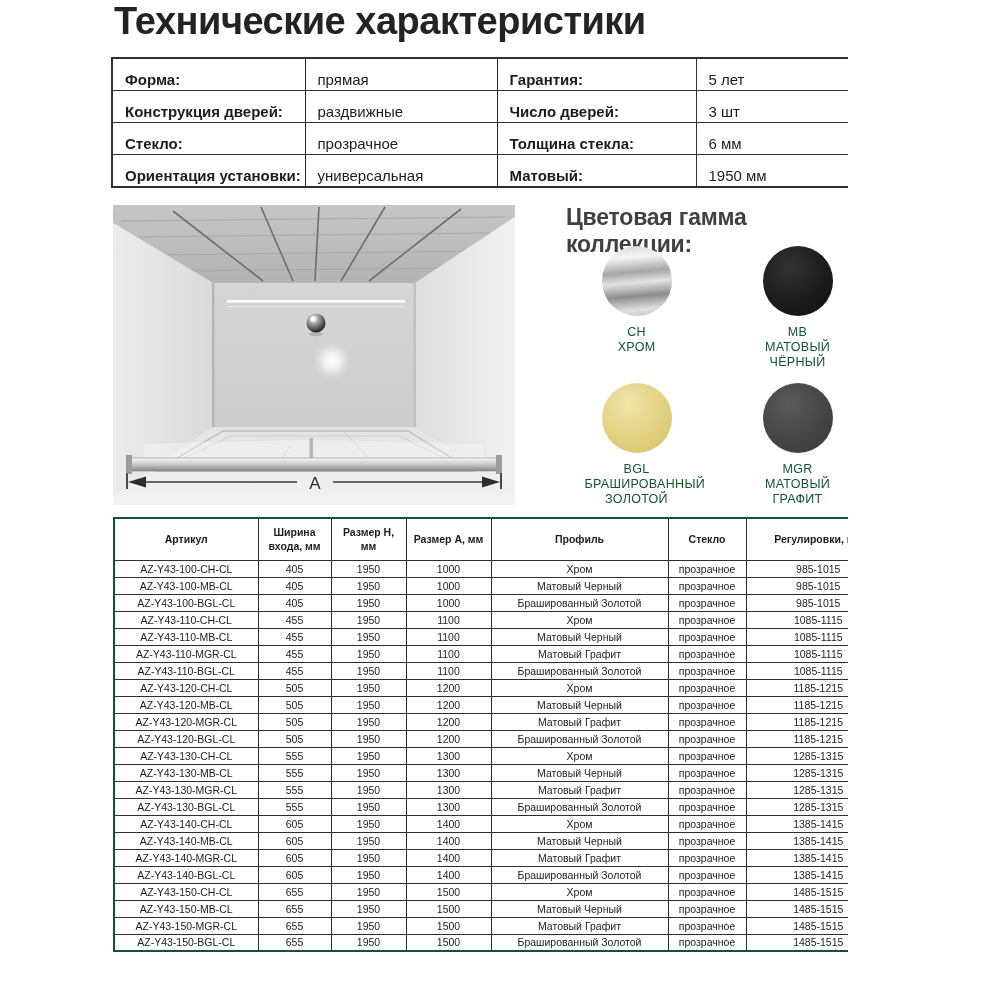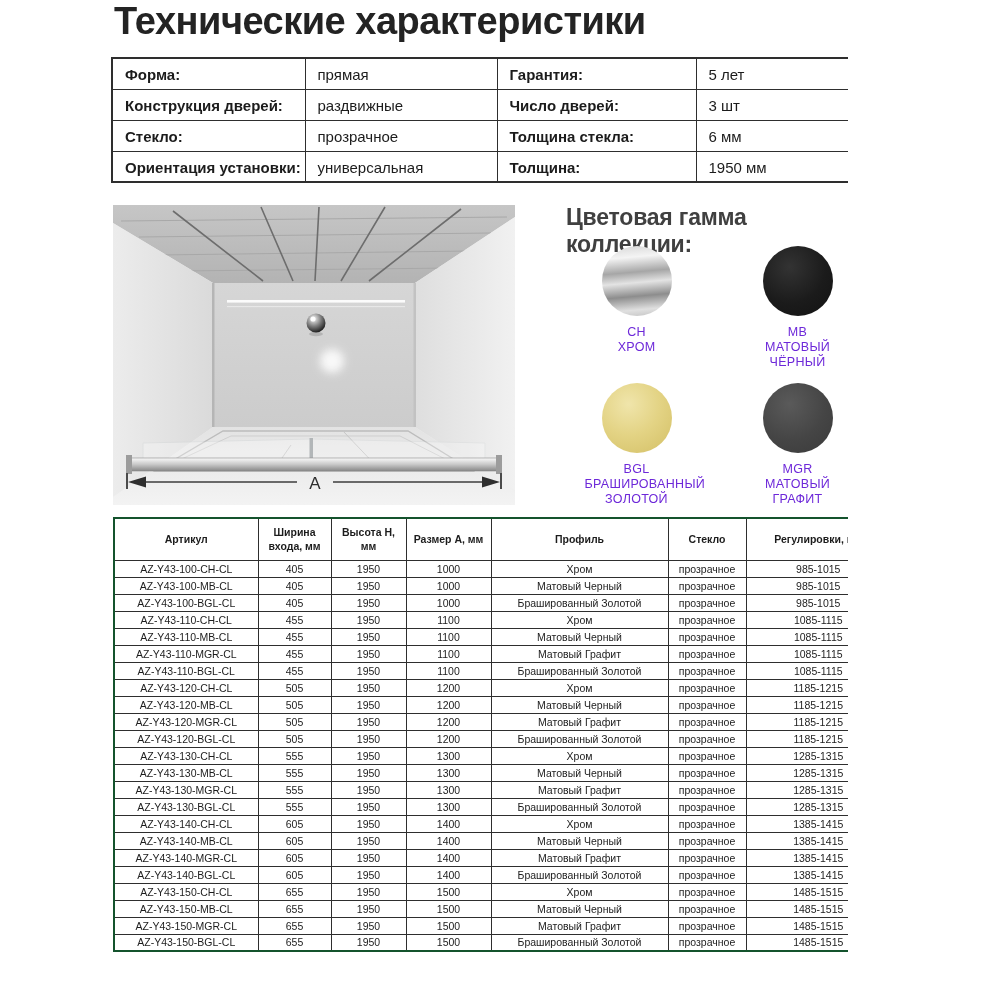--- a/index.html
+++ b/index.html
@@ -6,37 +6,37 @@
   html,body { background:#fff; }
   body { font-family:"Liberation Sans","DejaVu Sans",sans-serif; color:#1c1c1c; }
   .page { position:relative; width:848px; height:1000px; background:#ffffff; overflow:hidden; }
 
   .page-title { position:absolute; left:114px; top:0px; font-size:38px; font-weight:600;
                 letter-spacing:-0.5px; color:#232323; }
 
   
   table.specs { position:absolute; left:111px; top:57px; width:785px; border-collapse:collapse;
                 table-layout:fixed; }
-  table.specs td { border:1.6px solid #2e2e2e; height:31px; font-size:15px; padding:4px 4px 2px 12px;
+  table.specs td { border:1.6px solid #2e2e2e; height:31px; font-size:15px; padding:12px 4px 2px 12px;
                    vertical-align:middle; white-space:nowrap; overflow:hidden; }
   table.specs { border:2px solid #2e2e2e; }
   table.specs td.lbl { font-weight:bold; }
 
   
   .drawing { position:absolute; left:113px; top:205px; width:402px; height:300px; }
   .drawing svg { display:block; }
 
   
   .colors-heading { position:absolute; left:566px; top:204px; font-size:23px; font-weight:bold;
                     color:#404040; letter-spacing:-0.2px; }
   .swatches { position:absolute; left:556px; top:246px; width:322px; display:grid;
               grid-template-columns:161px 161px; row-gap:13px; justify-items:center; }
   .swatch { display:flex; flex-direction:column; align-items:center; text-align:center; }
   .swatch .circle { width:70px; height:70px; border-radius:50%; margin-bottom:9px; }
-  .swatch .code, .swatch .sname { font-size:12.5px; font-weight:500; color:#6d28d9;
+  .swatch .code, .swatch .sname { font-size:12.5px; font-weight:500; color:#14532d;
               line-height:1.2; letter-spacing:0.3px; }
   .swatch .sname { max-width:104px; }
   .circle.c-ch  { background:linear-gradient(175deg,#d6d6d6 0%,#f4f4f4 18%,#a6a6a6 38%,#e3e3e3 52%,#8d8d8d 70%,#e0e0e0 88%,#c2c2c2 100%); }
   .circle.c-mb  { background:radial-gradient(circle at 38% 30%, #333 0%, #1b1b1b 55%, #121212 100%); }
   .circle.c-bgl { background:radial-gradient(circle at 38% 30%, #f0e5ab 0%, #e3d384 48%, #d3bf65 100%); }
   .circle.c-mgr { background:radial-gradient(circle at 38% 30%, #5a5a5a 0%, #454545 55%, #3a3a3a 100%); }
 
   
   table.models { position:absolute; left:113px; top:517px; width:777px; border-collapse:collapse;
                  table-layout:fixed; border:2px solid #14532d; }
@@ -74,21 +74,21 @@
       </tr>
       <tr>
         <td class="lbl">Стекло:</td>
         <td class="val">прозрачное</td>
         <td class="lbl">Толщина стекла:</td>
         <td class="val">6 мм</td>
       </tr>
       <tr>
         <td class="lbl">Ориентация установки:</td>
         <td class="val">универсальная</td>
-        <td class="lbl">Толщина:</td>
+        <td class="lbl">Матовый:</td>
         <td class="val">1950 мм</td>
       </tr>
     </tbody>
   </table>
 
   <div class="drawing">
     <svg width="402" height="300" viewBox="0 0 402 300">
       <defs>
         <linearGradient id="ceilG" x1="0" y1="0" x2="0" y2="1">
           <stop offset="0" stop-color="#c6c6c6"></stop>
@@ -200,21 +200,21 @@
         <col style="width:75px">
         <col style="width:85px">
       <col style="width:177px">
         <col style="width:78px">
         <col style="width:145px">
     </colgroup>
     <thead>
       <tr>
         <th>Артикул</th>
         <th>Ширина входа, мм</th>
-        <th>Высота H, мм</th>
+        <th>Размер H, мм</th>
         <th>Размер A, мм</th>
         <th>Профиль</th>
         <th>Стекло</th>
         <th>Регулировки, мм</th>
       </tr>
     </thead>
     <tbody>
         <tr>
           <td>AZ-Y43-100-CH-CL</td>
           <td>405</td>

